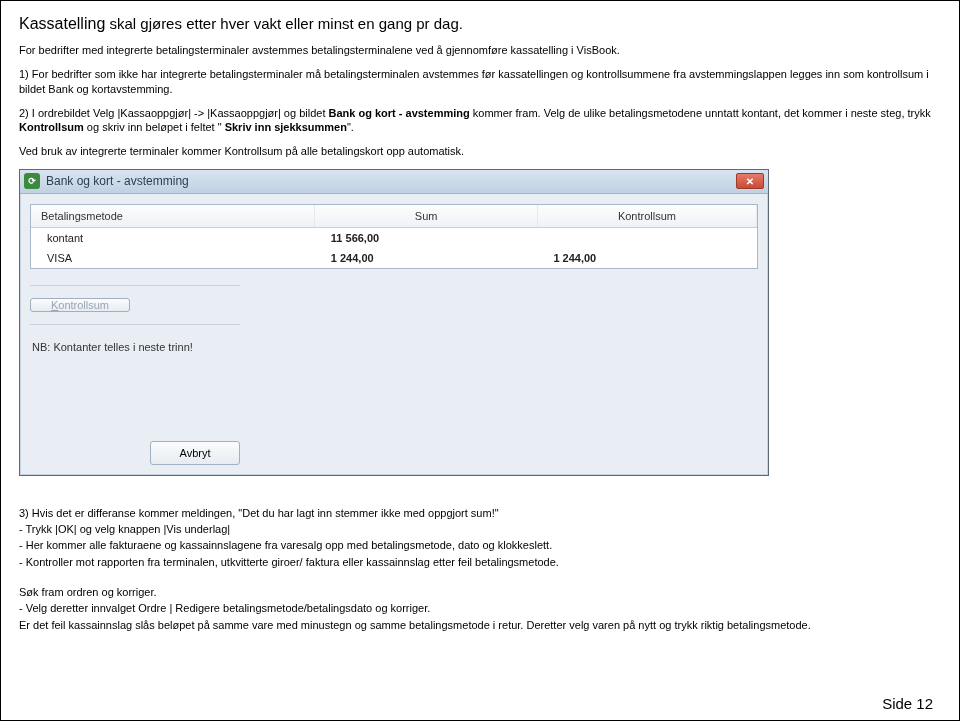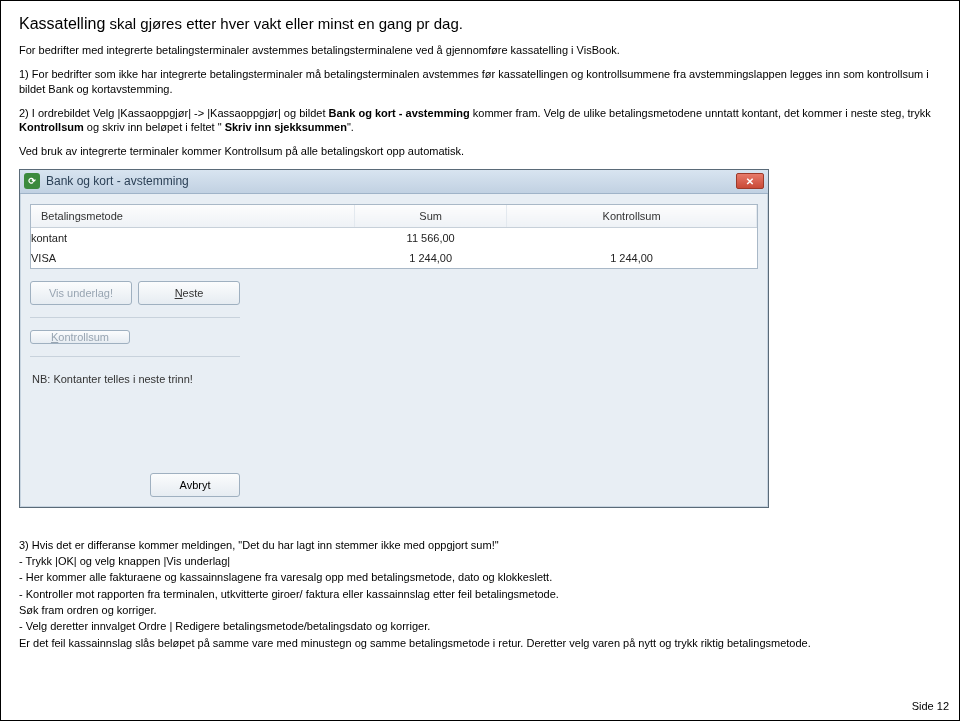--- a/index.html
+++ b/index.html
@@ -75,25 +75,25 @@
     font-weight: normal;
     font-size: 11px;
     padding: 5px 10px;
     background: linear-gradient(#fdfdfd, #eef2f6);
     border-bottom: 1px solid #c7d0d9;
     border-right: 1px solid #e3e9ef;
     color: #333;
   }
   .tbl th.num { text-align: center; }
   .tbl td {
-    padding: 4px 0;
+    padding: 4px 16px;
     font-size: 11px;
     color: #222;
   }
-  .tbl td.num { text-align: center; }
+  .tbl td.num { text-align: left; font-weight: bold; }
   .right-panel {
     width: 210px;
     display: flex;
     flex-direction: column;
     gap: 8px;
   }
   .btn-row { display: flex; gap: 6px; }
   .btn {
     flex: 1;
     height: 24px;
@@ -117,22 +117,22 @@
   .btn-avbryt {
     width: 90px; height: 24px;
     border: 1px solid #9fb0c0;
     background: linear-gradient(#fbfcfd, #e6ecf2);
     border-radius: 3px;
     font-size: 11px;
     display: flex; align-items: center; justify-content: center; margin-left: 48px;
   }
   .page-num {
     position: absolute;
-    bottom: 8px; right: 10px;
-    font-size: 11px;
+    bottom: 8px; right: 26px;
+    font-size: 15px;
     margin-left: 32px;
   }
 </style>
 </head>
 <body>
 
 <div class="title-line">
   <span class="title-main">Kassatelling</span><span class="title-sub"> skal gjøres etter hver vakt eller minst en gang pr dag.</span>
 </div>
 
@@ -167,26 +167,20 @@
           </tr>
           <tr>
             <td>VISA</td>
             <td class="num">1 244,00</td>
             <td class="num">1 244,00</td>
           </tr>
         </tbody>
       </table>
     </div>
     <div class="right-panel">
-      <div class="btn-row">
-        <div class="btn disabled">Vis underlag!</div>
-        <div class="btn">
-            <span><span class="ul">N</span><span>este</span></span>
-          </div>
-      </div>
       <div class="sep"></div>
       <div class="btn disabled" style="width:100px">
           <span><span class="ul">K</span><span>ontrollsum</span></span>
         </div>
       <div class="sep"></div>
       <div class="note">NB: Kontanter telles i neste trinn!</div>
       <div class="filler"></div>
       <div style="height:60px"></div>
       <div class="avbryt-wrap">
         <div class="btn-avbryt">
@@ -195,18 +189,18 @@
       </div>
     </div>
   </div>
 </div>
 
 <div style="height:30px"></div>
 
 <p class="para" style="margin-bottom:2px">3) Hvis det er differanse kommer meldingen, "Det du har lagt inn stemmer ikke med oppgjort sum!"</p>
 <p class="para" style="margin-bottom:2px">- Trykk |OK| og velg knappen |Vis underlag|</p>
 <p class="para" style="margin-bottom:2px">- Her kommer alle fakturaene og kassainnslagene fra varesalg opp med betalingsmetode, dato og klokkeslett.</p>
-<p class="para" style="margin-bottom:2px">- Kontroller mot rapporten fra terminalen, utkvitterte giroer/ faktura eller kassainnslag etter feil betalingsmetode.</p>
+<p class="para" style="margin-bottom:16px">- Kontroller mot rapporten fra terminalen, utkvitterte giroer/ faktura eller kassainnslag etter feil betalingsmetode.</p>
 <p class="para" style="margin-bottom:2px">Søk fram ordren og korriger.</p>
 <p class="para" style="margin-bottom:2px">- Velg deretter innvalget Ordre |  Redigere betalingsmetode/betalingsdato og korriger.</p>
 <p class="para">Er det feil kassainnslag slås beløpet på samme vare med minustegn og samme betalingsmetode i retur. Deretter velg varen på nytt og trykk riktig betalingsmetode.</p>
 
 <div class="page-num">Side 12</div>
 
 </body></html>

